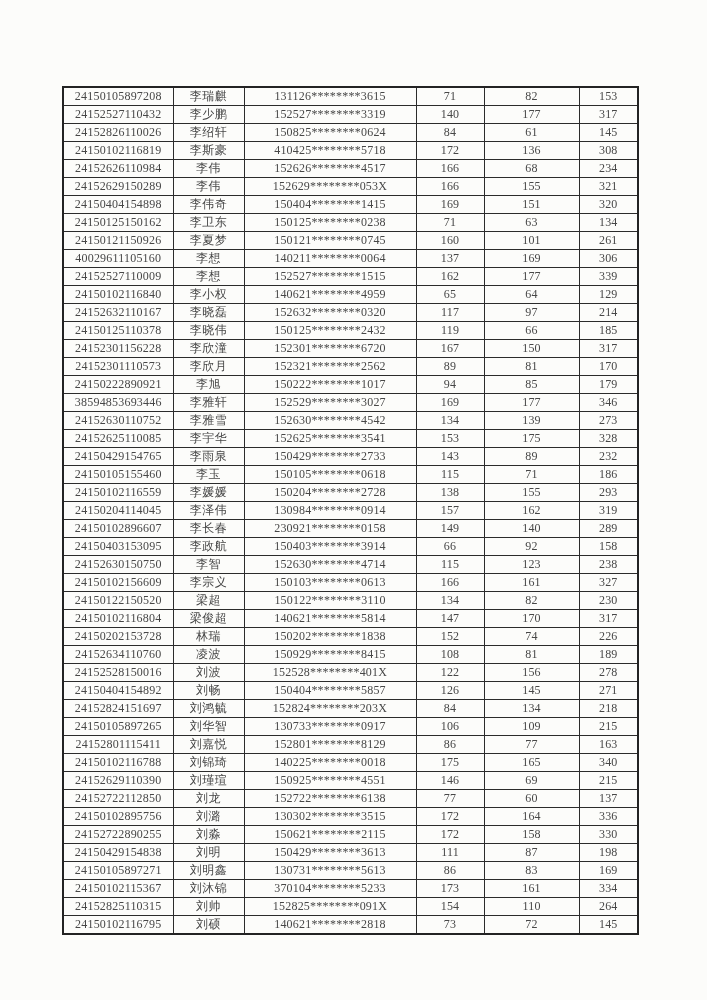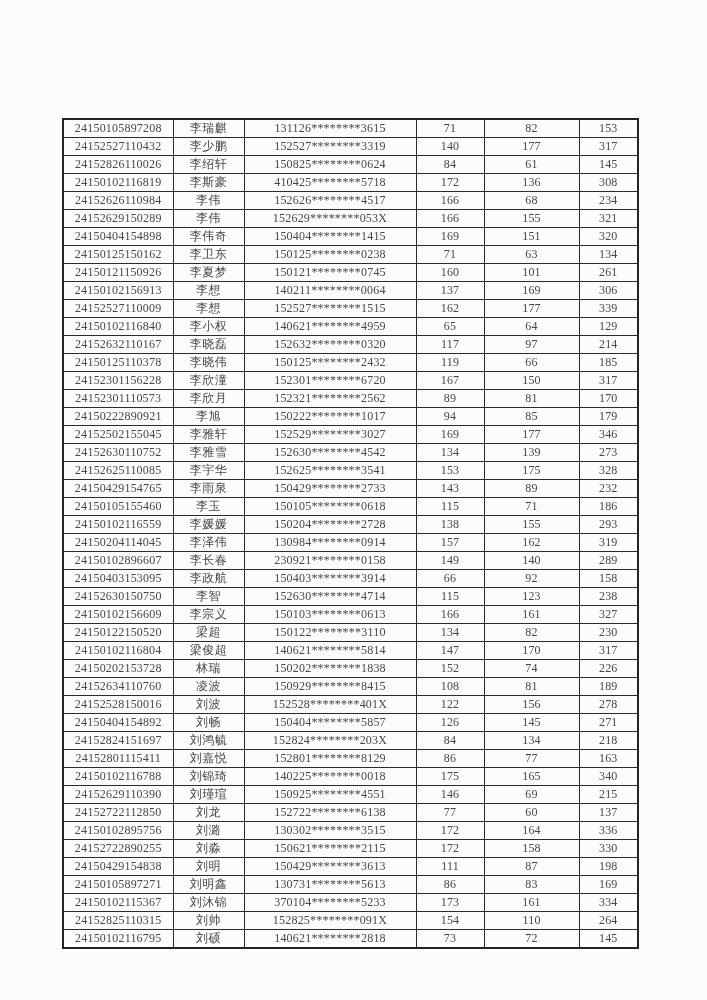--- a/index.html
+++ b/index.html
@@ -20,21 +20,20 @@
     overflow: hidden;
   }
   .score-table {
     position: absolute;
     left: 62px;
     top: 86px;
     width: 575px;
     border-collapse: collapse;
     table-layout: fixed;
     border: 2px solid #232323;
-    margin-top: 32px;
   }
   .score-table td {
     border: 1px solid #2b2b2b;
     height: 15.45px;
     padding: 0;
     text-align: center;
     vertical-align: middle;
     font-size: 12px;
     color: #474747;
     letter-spacing: 0.2px;
@@ -131,21 +130,21 @@
         </tr>
         <tr data-name="table-row">
           <td data-name="exam-number-cell">24150121150926</td>
           <td data-name="name-cell">李夏梦</td>
           <td data-name="id-number-masked-cell">150121********0745</td>
           <td data-name="score-1-cell">160</td>
           <td data-name="score-2-cell">101</td>
           <td data-name="total-score-cell">261</td>
         </tr>
         <tr data-name="table-row">
-          <td data-name="exam-number-cell">24150102156913</td>
+          <td data-name="exam-number-cell">40029611105160</td>
           <td data-name="name-cell">李想</td>
           <td data-name="id-number-masked-cell">140211********0064</td>
           <td data-name="score-1-cell">137</td>
           <td data-name="score-2-cell">169</td>
           <td data-name="total-score-cell">306</td>
         </tr>
         <tr data-name="table-row">
           <td data-name="exam-number-cell">24152527110009</td>
           <td data-name="name-cell">李想</td>
           <td data-name="id-number-masked-cell">152527********1515</td>
@@ -195,21 +194,21 @@
         </tr>
         <tr data-name="table-row">
           <td data-name="exam-number-cell">24150222890921</td>
           <td data-name="name-cell">李旭</td>
           <td data-name="id-number-masked-cell">150222********1017</td>
           <td data-name="score-1-cell">94</td>
           <td data-name="score-2-cell">85</td>
           <td data-name="total-score-cell">179</td>
         </tr>
         <tr data-name="table-row">
-          <td data-name="exam-number-cell">24152502155045</td>
+          <td data-name="exam-number-cell">38594853693446</td>
           <td data-name="name-cell">李雅轩</td>
           <td data-name="id-number-masked-cell">152529********3027</td>
           <td data-name="score-1-cell">169</td>
           <td data-name="score-2-cell">177</td>
           <td data-name="total-score-cell">346</td>
         </tr>
         <tr data-name="table-row">
           <td data-name="exam-number-cell">24152630110752</td>
           <td data-name="name-cell">李雅雪</td>
           <td data-name="id-number-masked-cell">152630********4542</td>
@@ -339,20 +338,28 @@
         </tr>
         <tr data-name="table-row">
           <td data-name="exam-number-cell">24152824151697</td>
           <td data-name="name-cell">刘鸿毓</td>
           <td data-name="id-number-masked-cell">152824********203X</td>
           <td data-name="score-1-cell">84</td>
           <td data-name="score-2-cell">134</td>
           <td data-name="total-score-cell">218</td>
         </tr>
         <tr data-name="table-row">
+          <td data-name="exam-number-cell">24150105897265</td>
+          <td data-name="name-cell">刘华智</td>
+          <td data-name="id-number-masked-cell">130733********0917</td>
+          <td data-name="score-1-cell">106</td>
+          <td data-name="score-2-cell">109</td>
+          <td data-name="total-score-cell">215</td>
+        </tr>
+        <tr data-name="table-row">
           <td data-name="exam-number-cell">24152801115411</td>
           <td data-name="name-cell">刘嘉悦</td>
           <td data-name="id-number-masked-cell">152801********8129</td>
           <td data-name="score-1-cell">86</td>
           <td data-name="score-2-cell">77</td>
           <td data-name="total-score-cell">163</td>
         </tr>
         <tr data-name="table-row">
           <td data-name="exam-number-cell">24150102116788</td>
           <td data-name="name-cell">刘锦琦</td>

